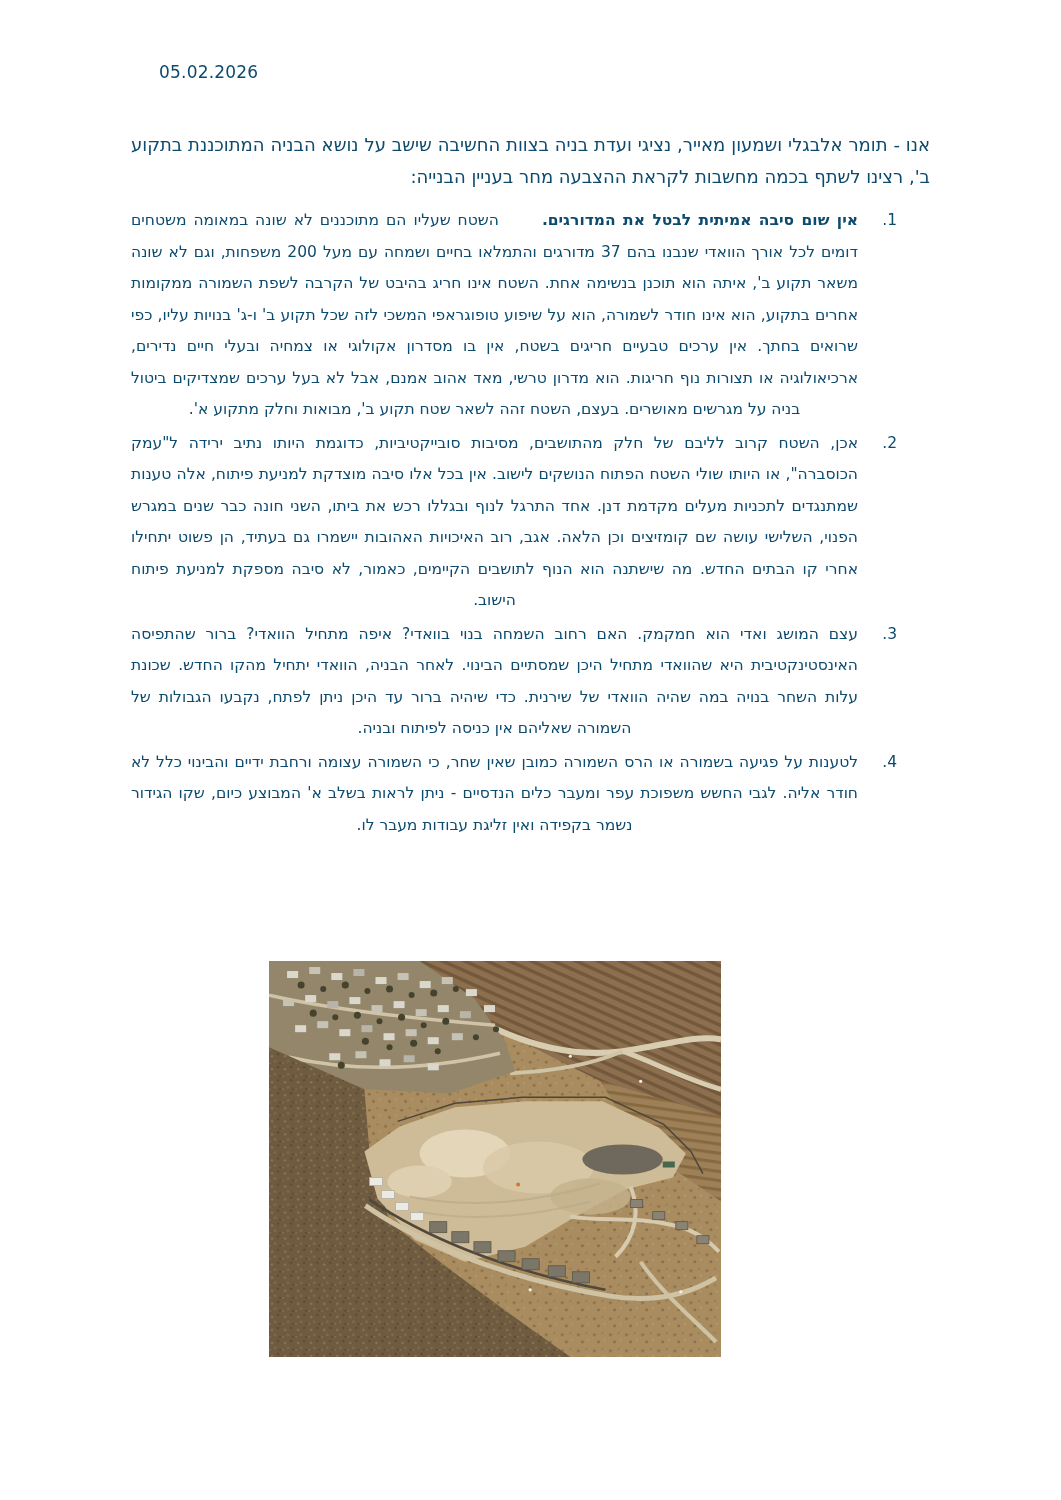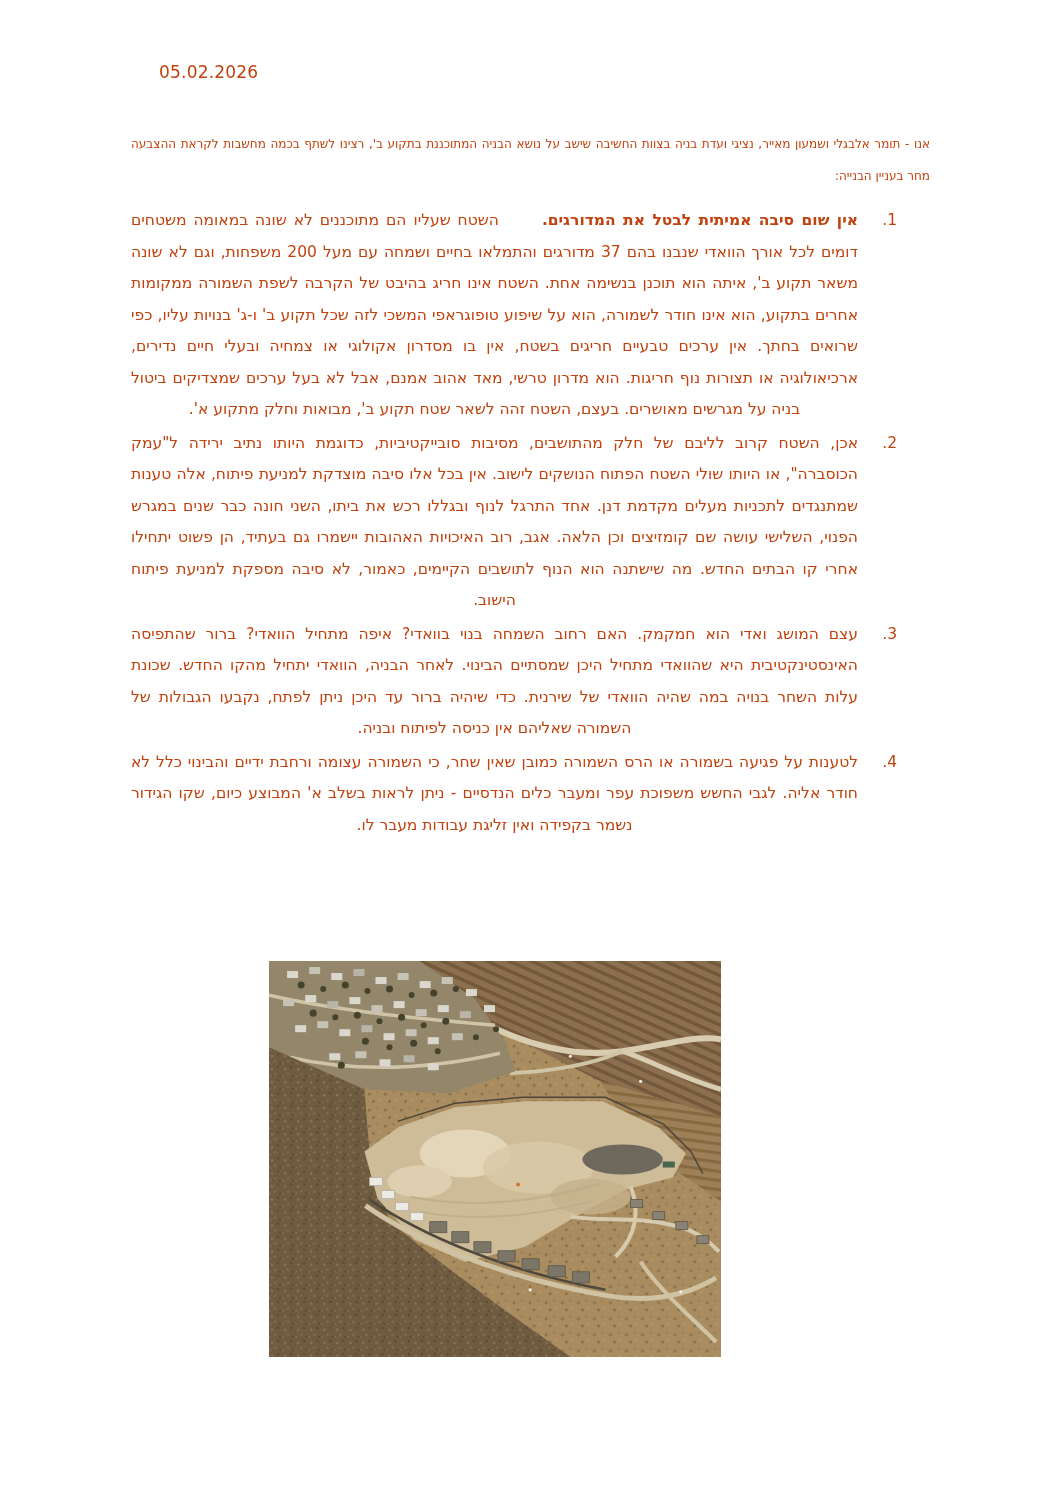--- a/index.html
+++ b/index.html
@@ -1,34 +1,34 @@
 <!DOCTYPE html>
 <html lang="he"><head>
 <meta charset="utf-8">
 <style>
   html,body{margin:0;padding:0;background:#ffffff;}
   .page{
     position:relative;
     width:1061px;height:1500px;
     background:#ffffff;
     font-family:"DejaVu Sans","Liberation Sans",sans-serif;
-    color:#c2410c;
+    color:#0c4a6e;
     overflow:hidden;
   }
   .date{
     position:absolute;left:159px;top:62px;
     font-size:17px;direction:ltr;letter-spacing:.2px;
   }
   .content{
     position:absolute;top:129px;left:131px;width:799px;
     direction:rtl;
   }
   .intro{
     margin:0 0 13px 0;
-    font-size:12px;line-height:31.5px;
+    font-size:18px;line-height:31.5px;
     text-align:justify;
   }
   .item{display:flex;margin:0 0 2px 0;}
   .item .num{
     flex:0 0 72px;box-sizing:border-box;padding-right:33px;
     font-size:15.5px;line-height:31.5px;
   }
   .item .body{
     flex:1;
     font-size:15.5px;line-height:31.5px;

